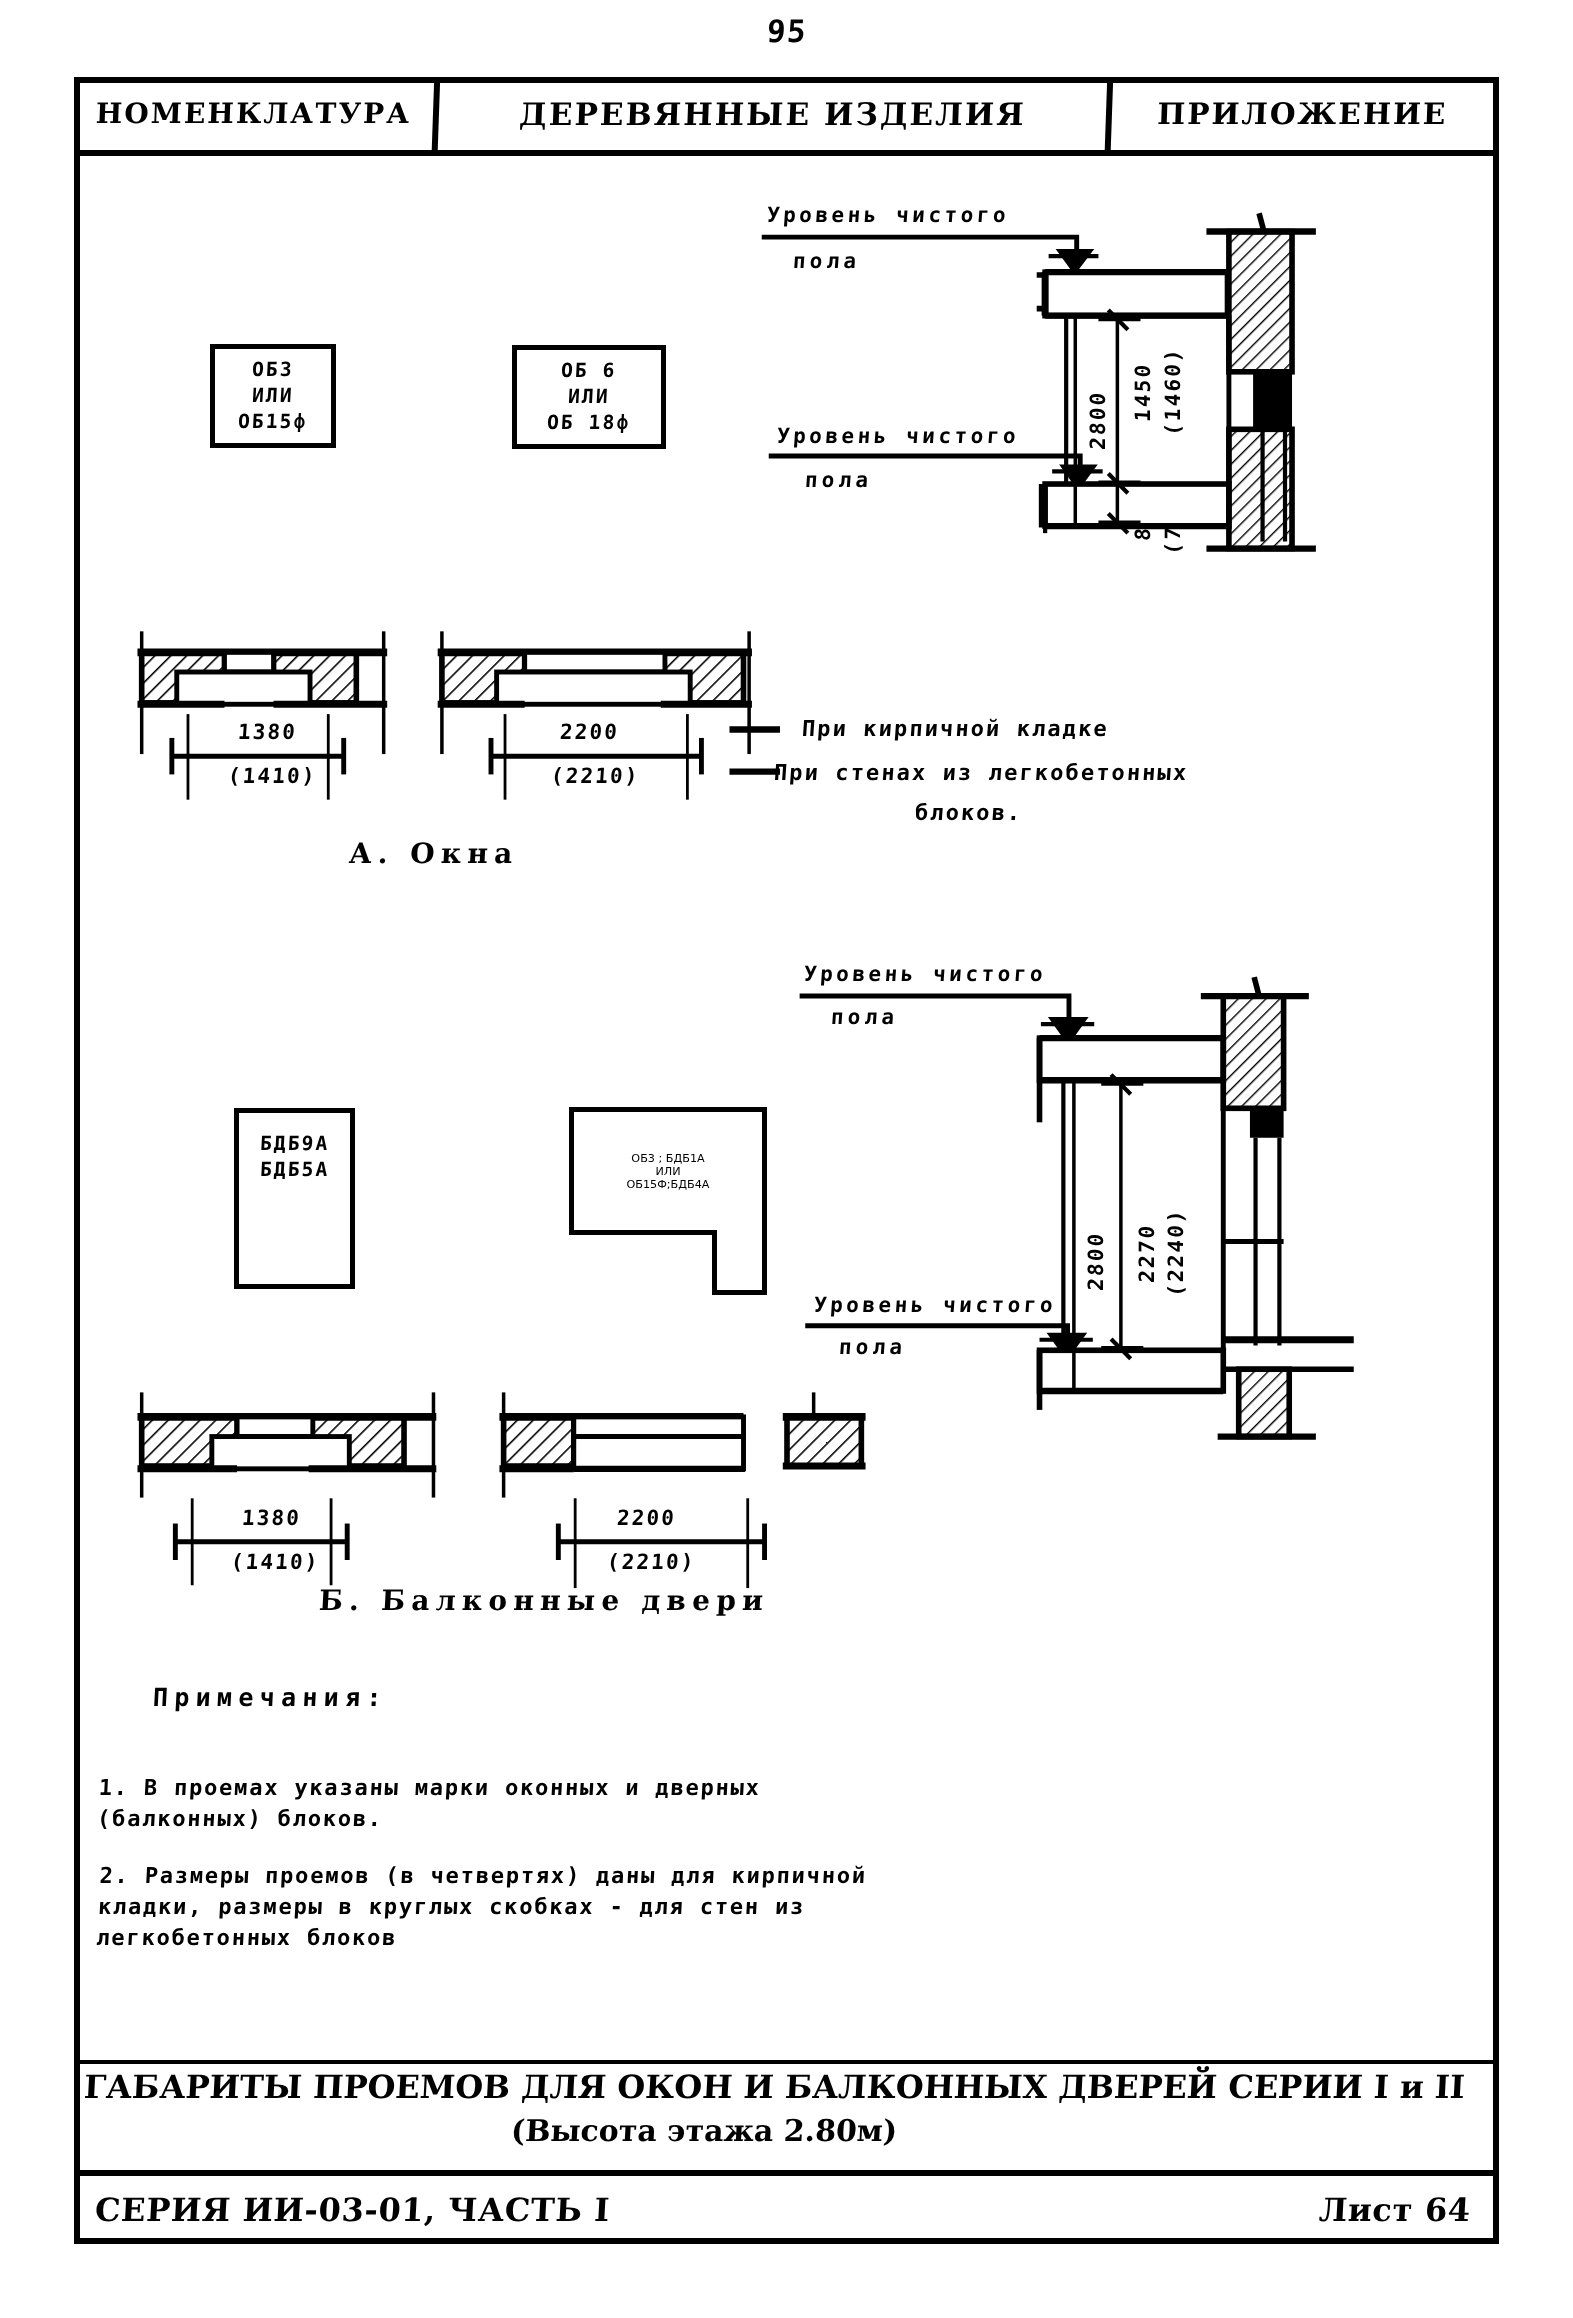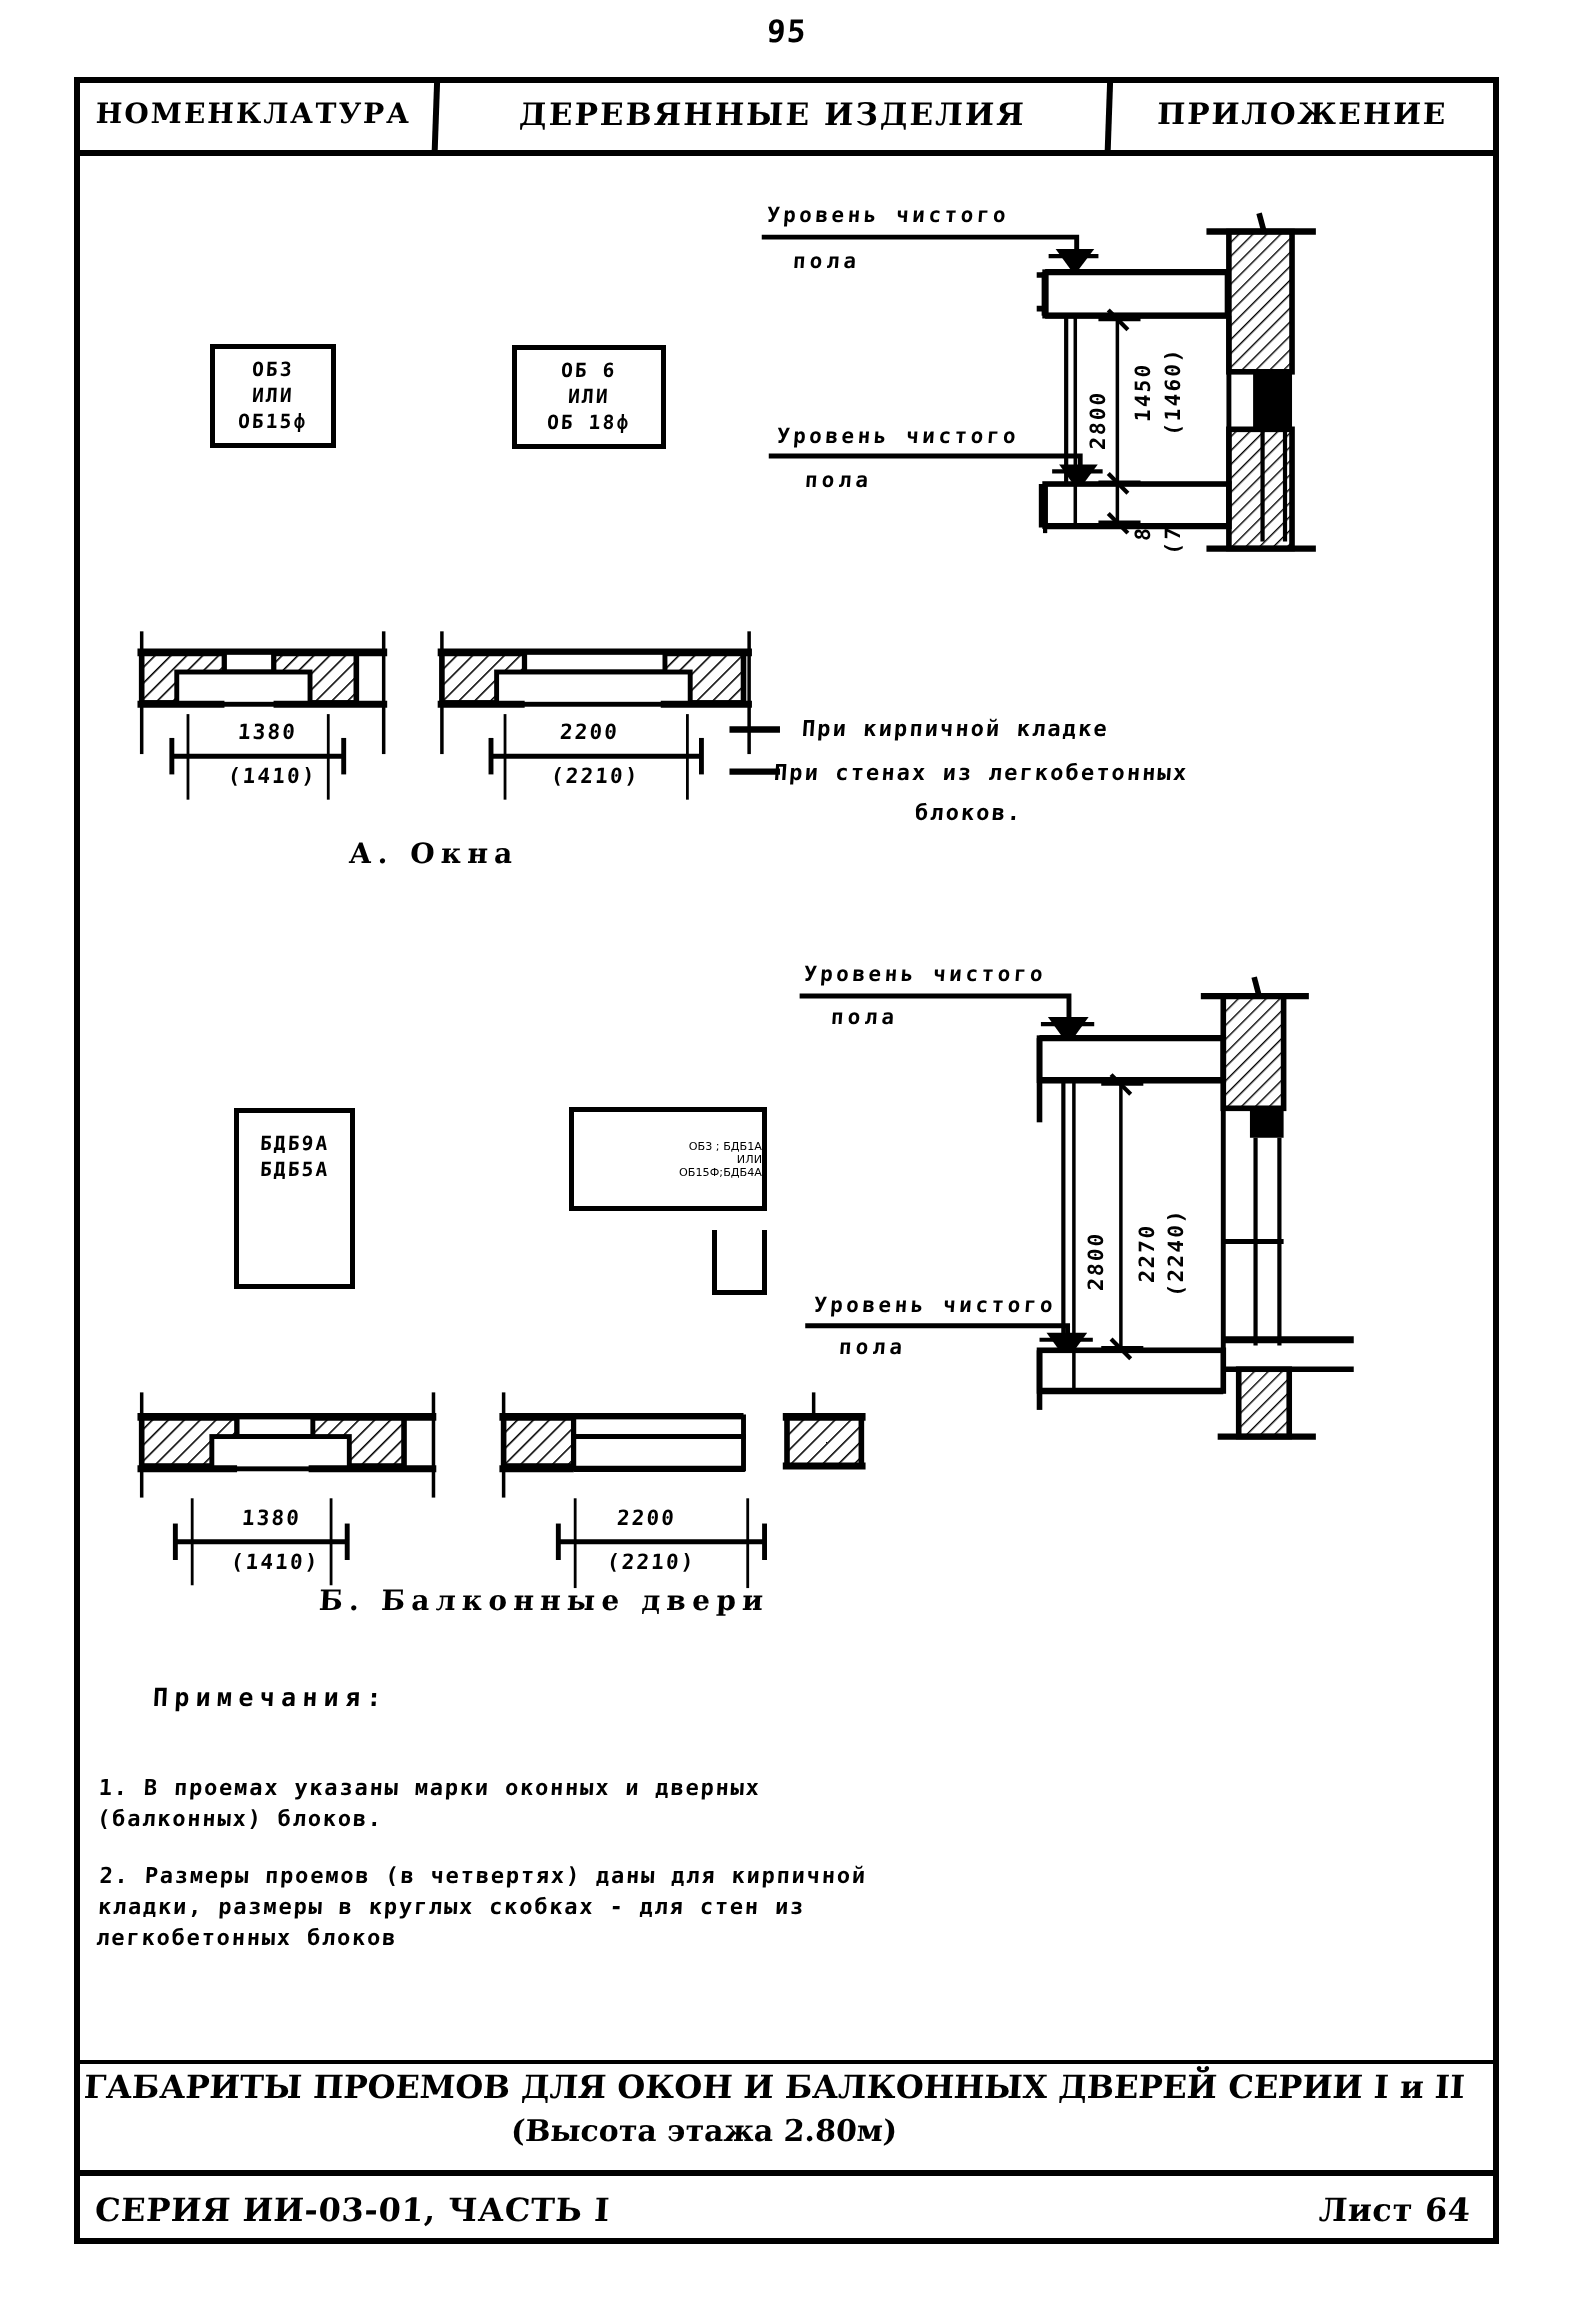--- a/index.html
+++ b/index.html
@@ -317,21 +317,21 @@
   <div class="annot" style="left:915px; top:800px;">блоков.</div>
 
   <div class="section-caption" style="left:349px; top:837px;">А.  Окна</div>
 
   <div class="markbox" style="left:234px; top:1108px; width:121px; height:181px; justify-content:flex-start; padding-top:18px;">
     <div class="ml">БДБ9А</div>
     <div class="ml">БДБ5А</div>
   </div>
 
   <div class="markbox-L" style="left:569px; top:1107px; width:198px; height:188px;">
-    <div class="top" style="height:104px;align-items:flex-end;">
+    <div class="top" style="height:128px;">
       <div class="ml">ОБ3 ; БДБ1А</div>
       <div class="ml">ИЛИ</div>
       <div class="ml">ОБ15Ф;БДБ4А</div>
     </div>
     <div class="leg" style="top:123px; width:55px; height:65px;"></div>
   </div>
 
   <div class="level-label" style="left:804px; top:962px;">Уровень чистого</div>
   <div class="level-sub" style="left:831px; top:1005px;">пола</div>
 

